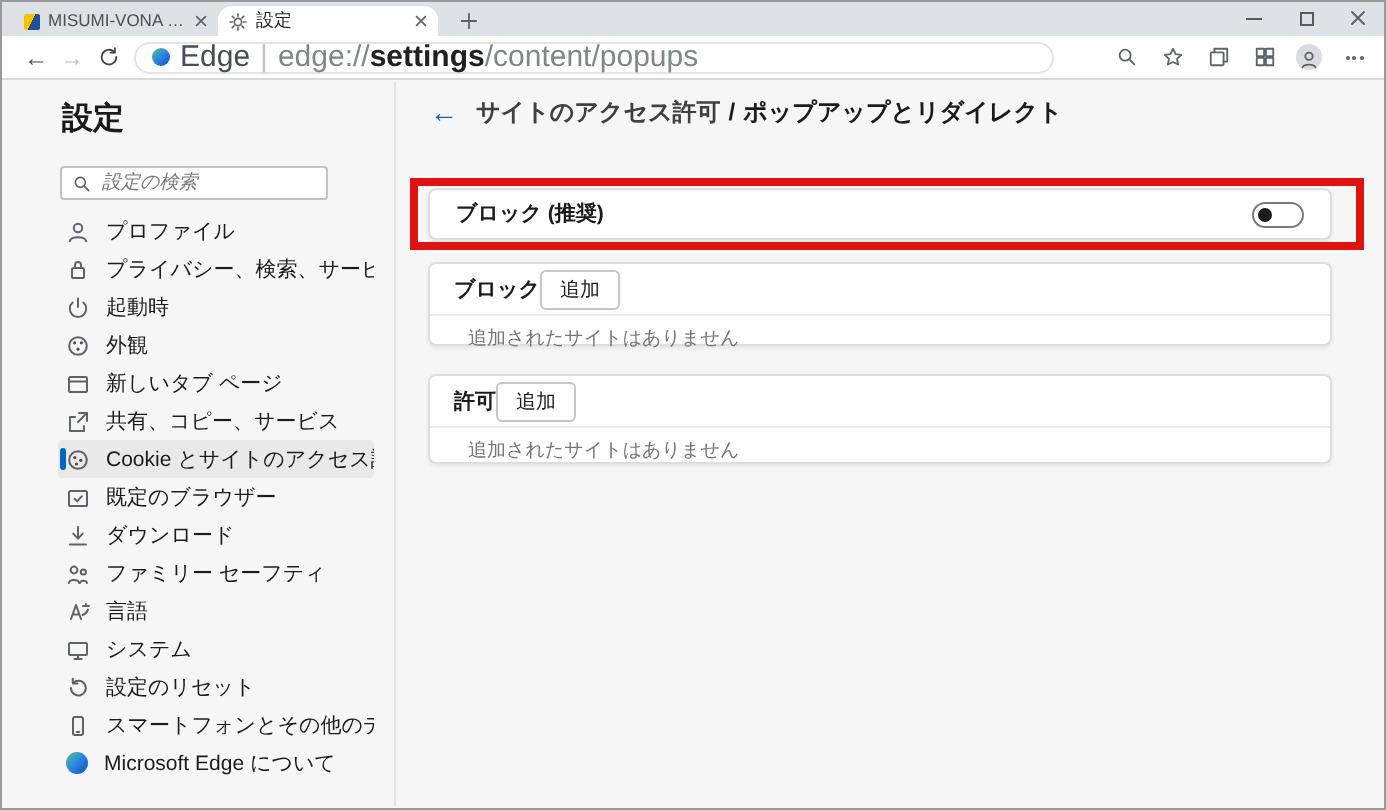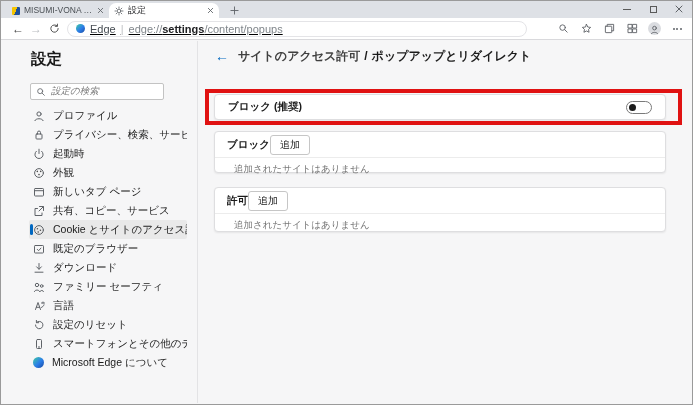--- a/index.html
+++ b/index.html
@@ -28,21 +28,21 @@
   .max-glyph{ width:7px; height:7px; border:1px solid #5a5a5a; }
 
   
   .toolbar{ height:22px; background:#fff; display:flex; align-items:center;
             padding:0 8px; border-bottom:1px solid #d9d9dc; }
   .navbtn{ width:18px; height:18px; display:flex; align-items:center; justify-content:center;
            font-size:12px; color:#474747; }
   .navbtn.disabled{ color:#b9bcc0; }
   .addressbar{ width:460px; height:16px; margin-left:4px; background:#fff;
                border:1px solid #e4e4e7; border-radius:9px; display:flex;
-               align-items:center; padding:0 8px; gap:5px; font-size:11px;text-decoration:underline; }
+               align-items:center; padding:0 8px; gap:5px; font-size:15px; }
   .edge-ball{ width:9px; height:9px; border-radius:50%; flex:0 0 auto;
               background:linear-gradient(135deg,#40c4aa 5%,#2b7de9 55%,#1b4a9e 100%); }
   .site-label{ color:#474d53; }
   .url-sep{ color:#c0c2c5; }
   .url{ color:#80868b; white-space:nowrap; }
   .url b{ color:#202124; font-weight:bold; }
   .tb-icons{ margin-left:auto; display:flex; align-items:center; gap:9px; }
   .tb-icon{ width:14px; height:14px; display:flex; align-items:center; justify-content:center; }
   .avatar{ width:13px; height:13px; border-radius:50%; background:#dadce0;
            display:flex; align-items:flex-end; justify-content:center; overflow:hidden; }
@@ -288,20 +288,27 @@
         </div>
         <div class="nav-item">
           <svg width="12" height="12" viewBox="0 0 12 12">
               <path class="ic" d="M2.5 9.5L5 2.5l2.5 7 M3.4 7.3h3.2"></path>
               <path class="ic" d="M8.5 3h3 M10 2v1 M11 4.8c-.5 1.5-1.8 2.4-2.7 2.7"></path>
             </svg>
           <span class="nav-label">言語</span>
         </div>
         <div class="nav-item">
           <svg width="12" height="12" viewBox="0 0 12 12">
+              <rect class="ic" x="1.5" y="2.5" width="9" height="6" rx="0.5"></rect>
+              <path class="ic" d="M6 8.5v2 M4.2 10.5h3.6"></path>
+            </svg>
+          <span class="nav-label">システム</span>
+        </div>
+        <div class="nav-item">
+          <svg width="12" height="12" viewBox="0 0 12 12">
               <path class="ic" d="M2.5 6a3.7 3.7 0 1 0 1.1-2.6"></path>
               <path class="ic" d="M3.4 1.4v2.3h2.3"></path>
             </svg>
           <span class="nav-label">設定のリセット</span>
         </div>
         <div class="nav-item">
           <svg width="12" height="12" viewBox="0 0 12 12">
               <rect class="ic" x="3.5" y="1.5" width="5" height="9" rx="1"></rect>
               <path class="ic" d="M5.4 9h1.2"></path>
             </svg>

